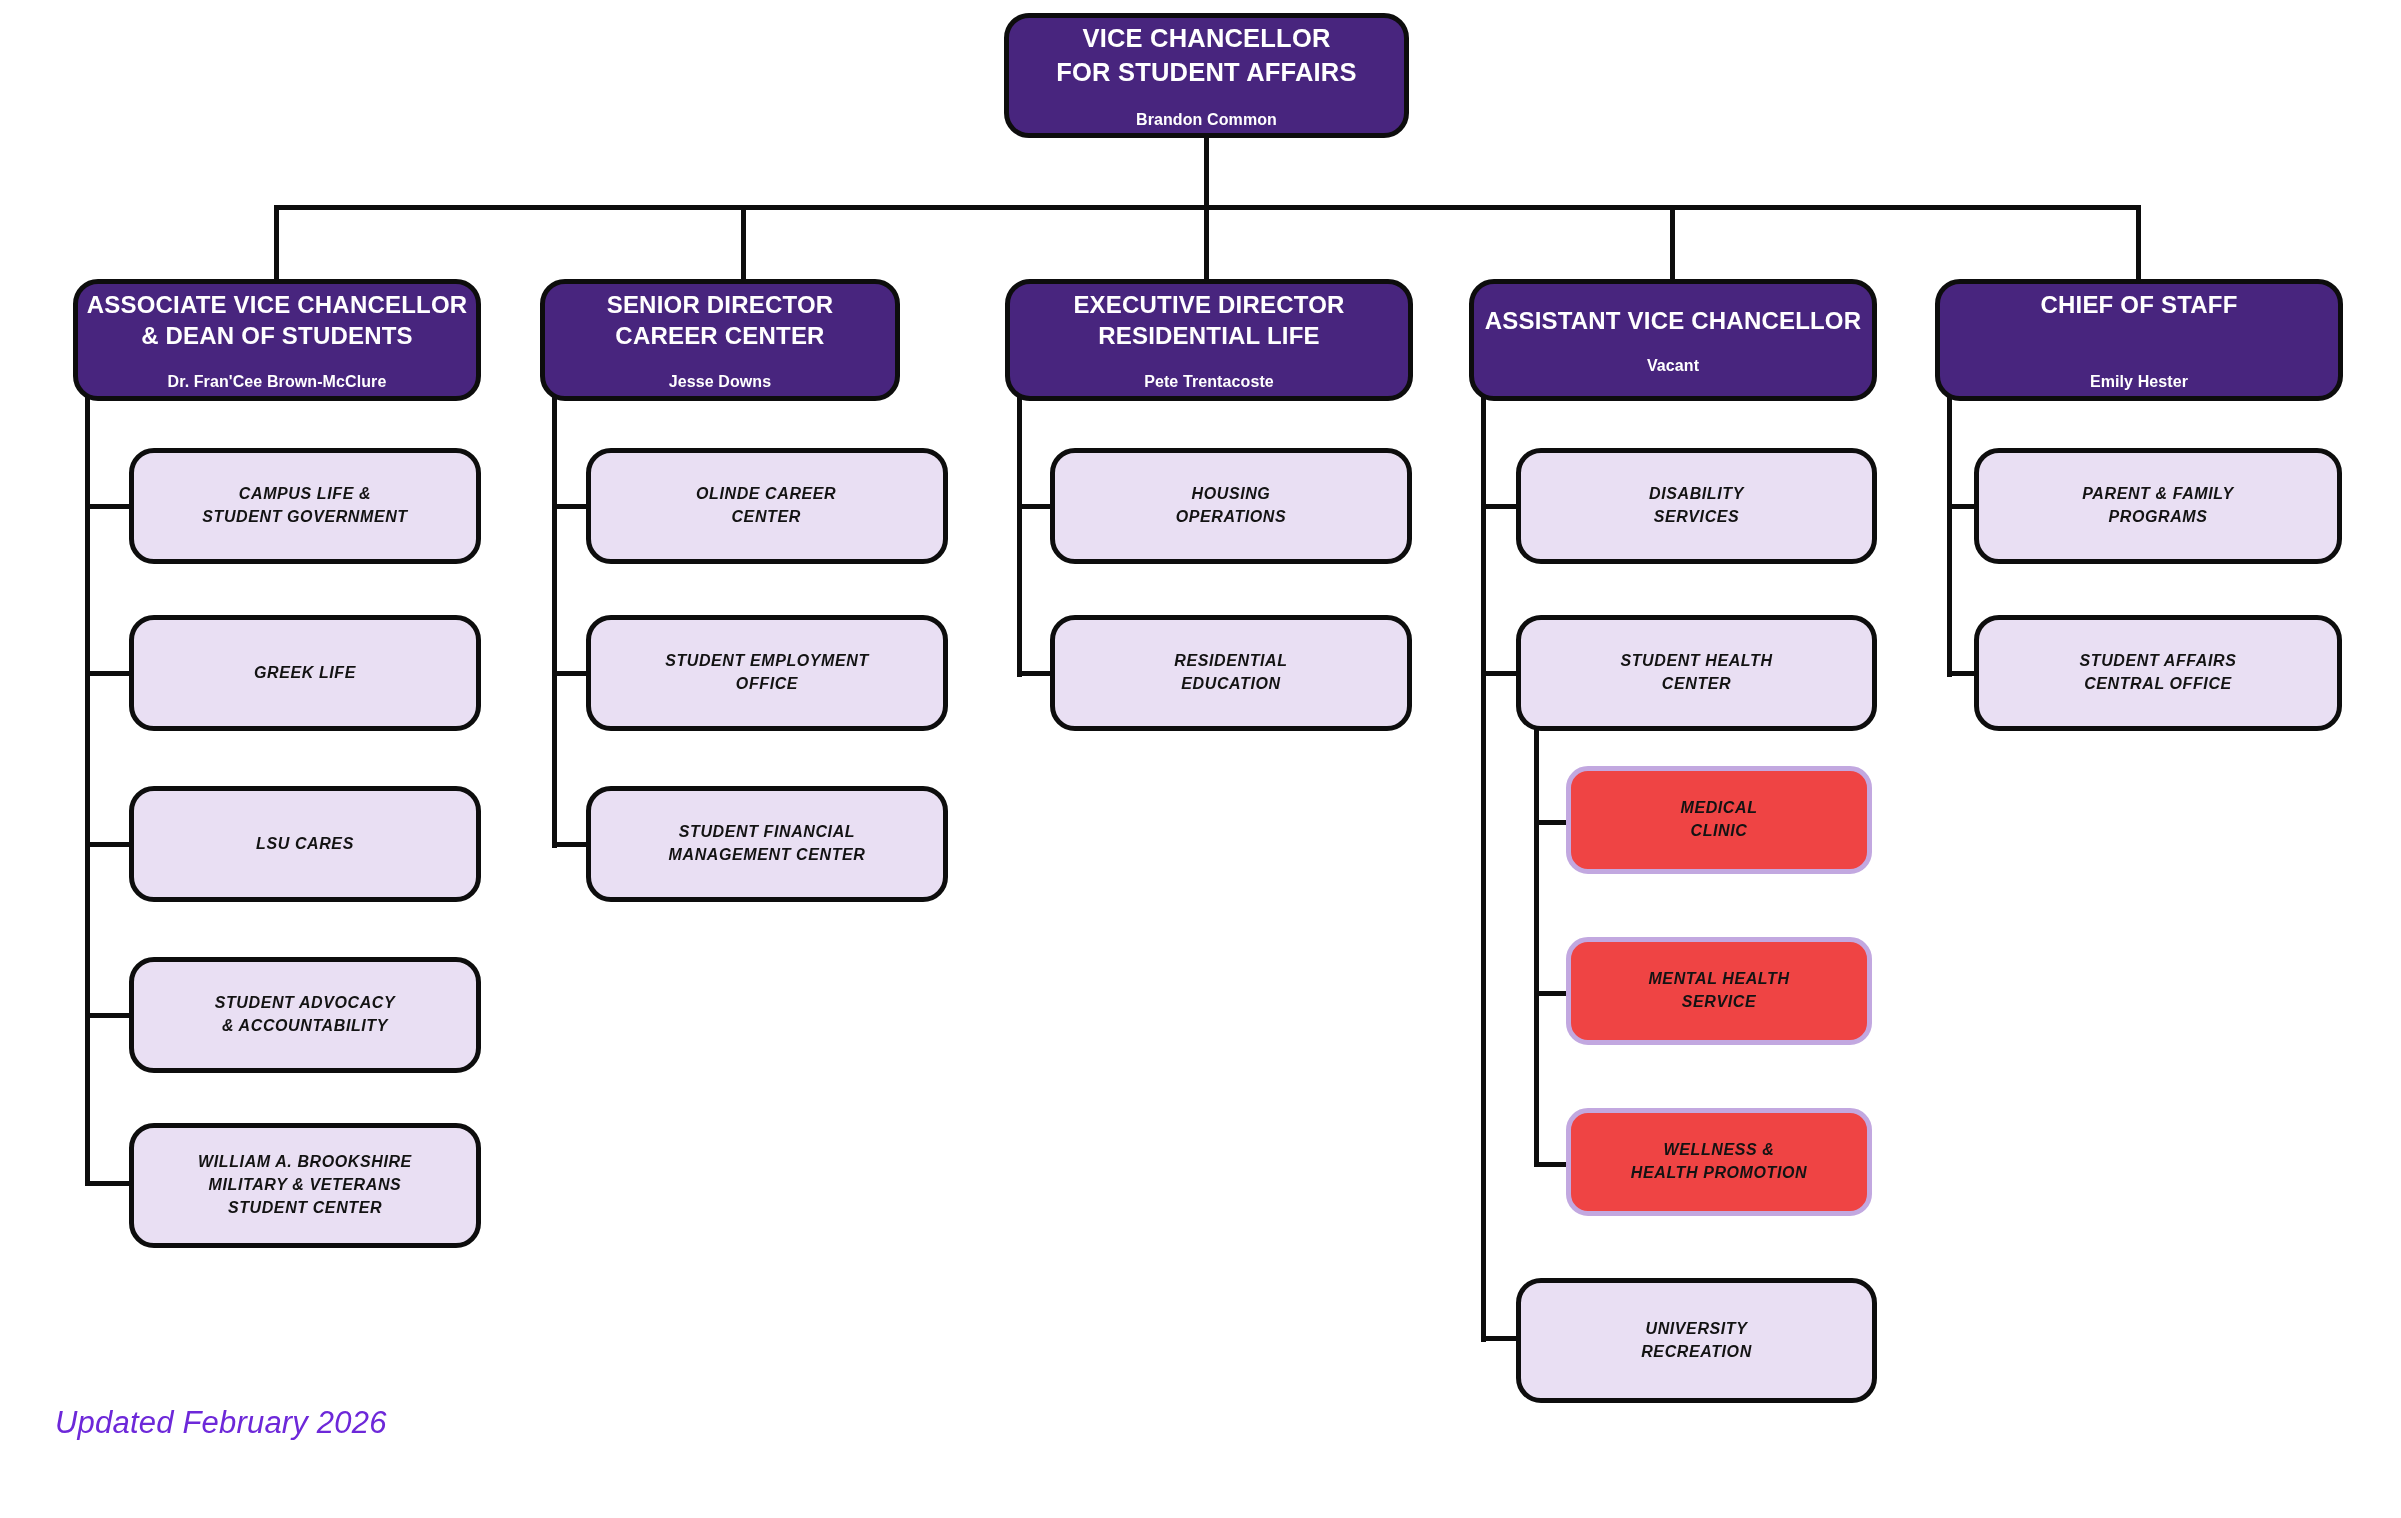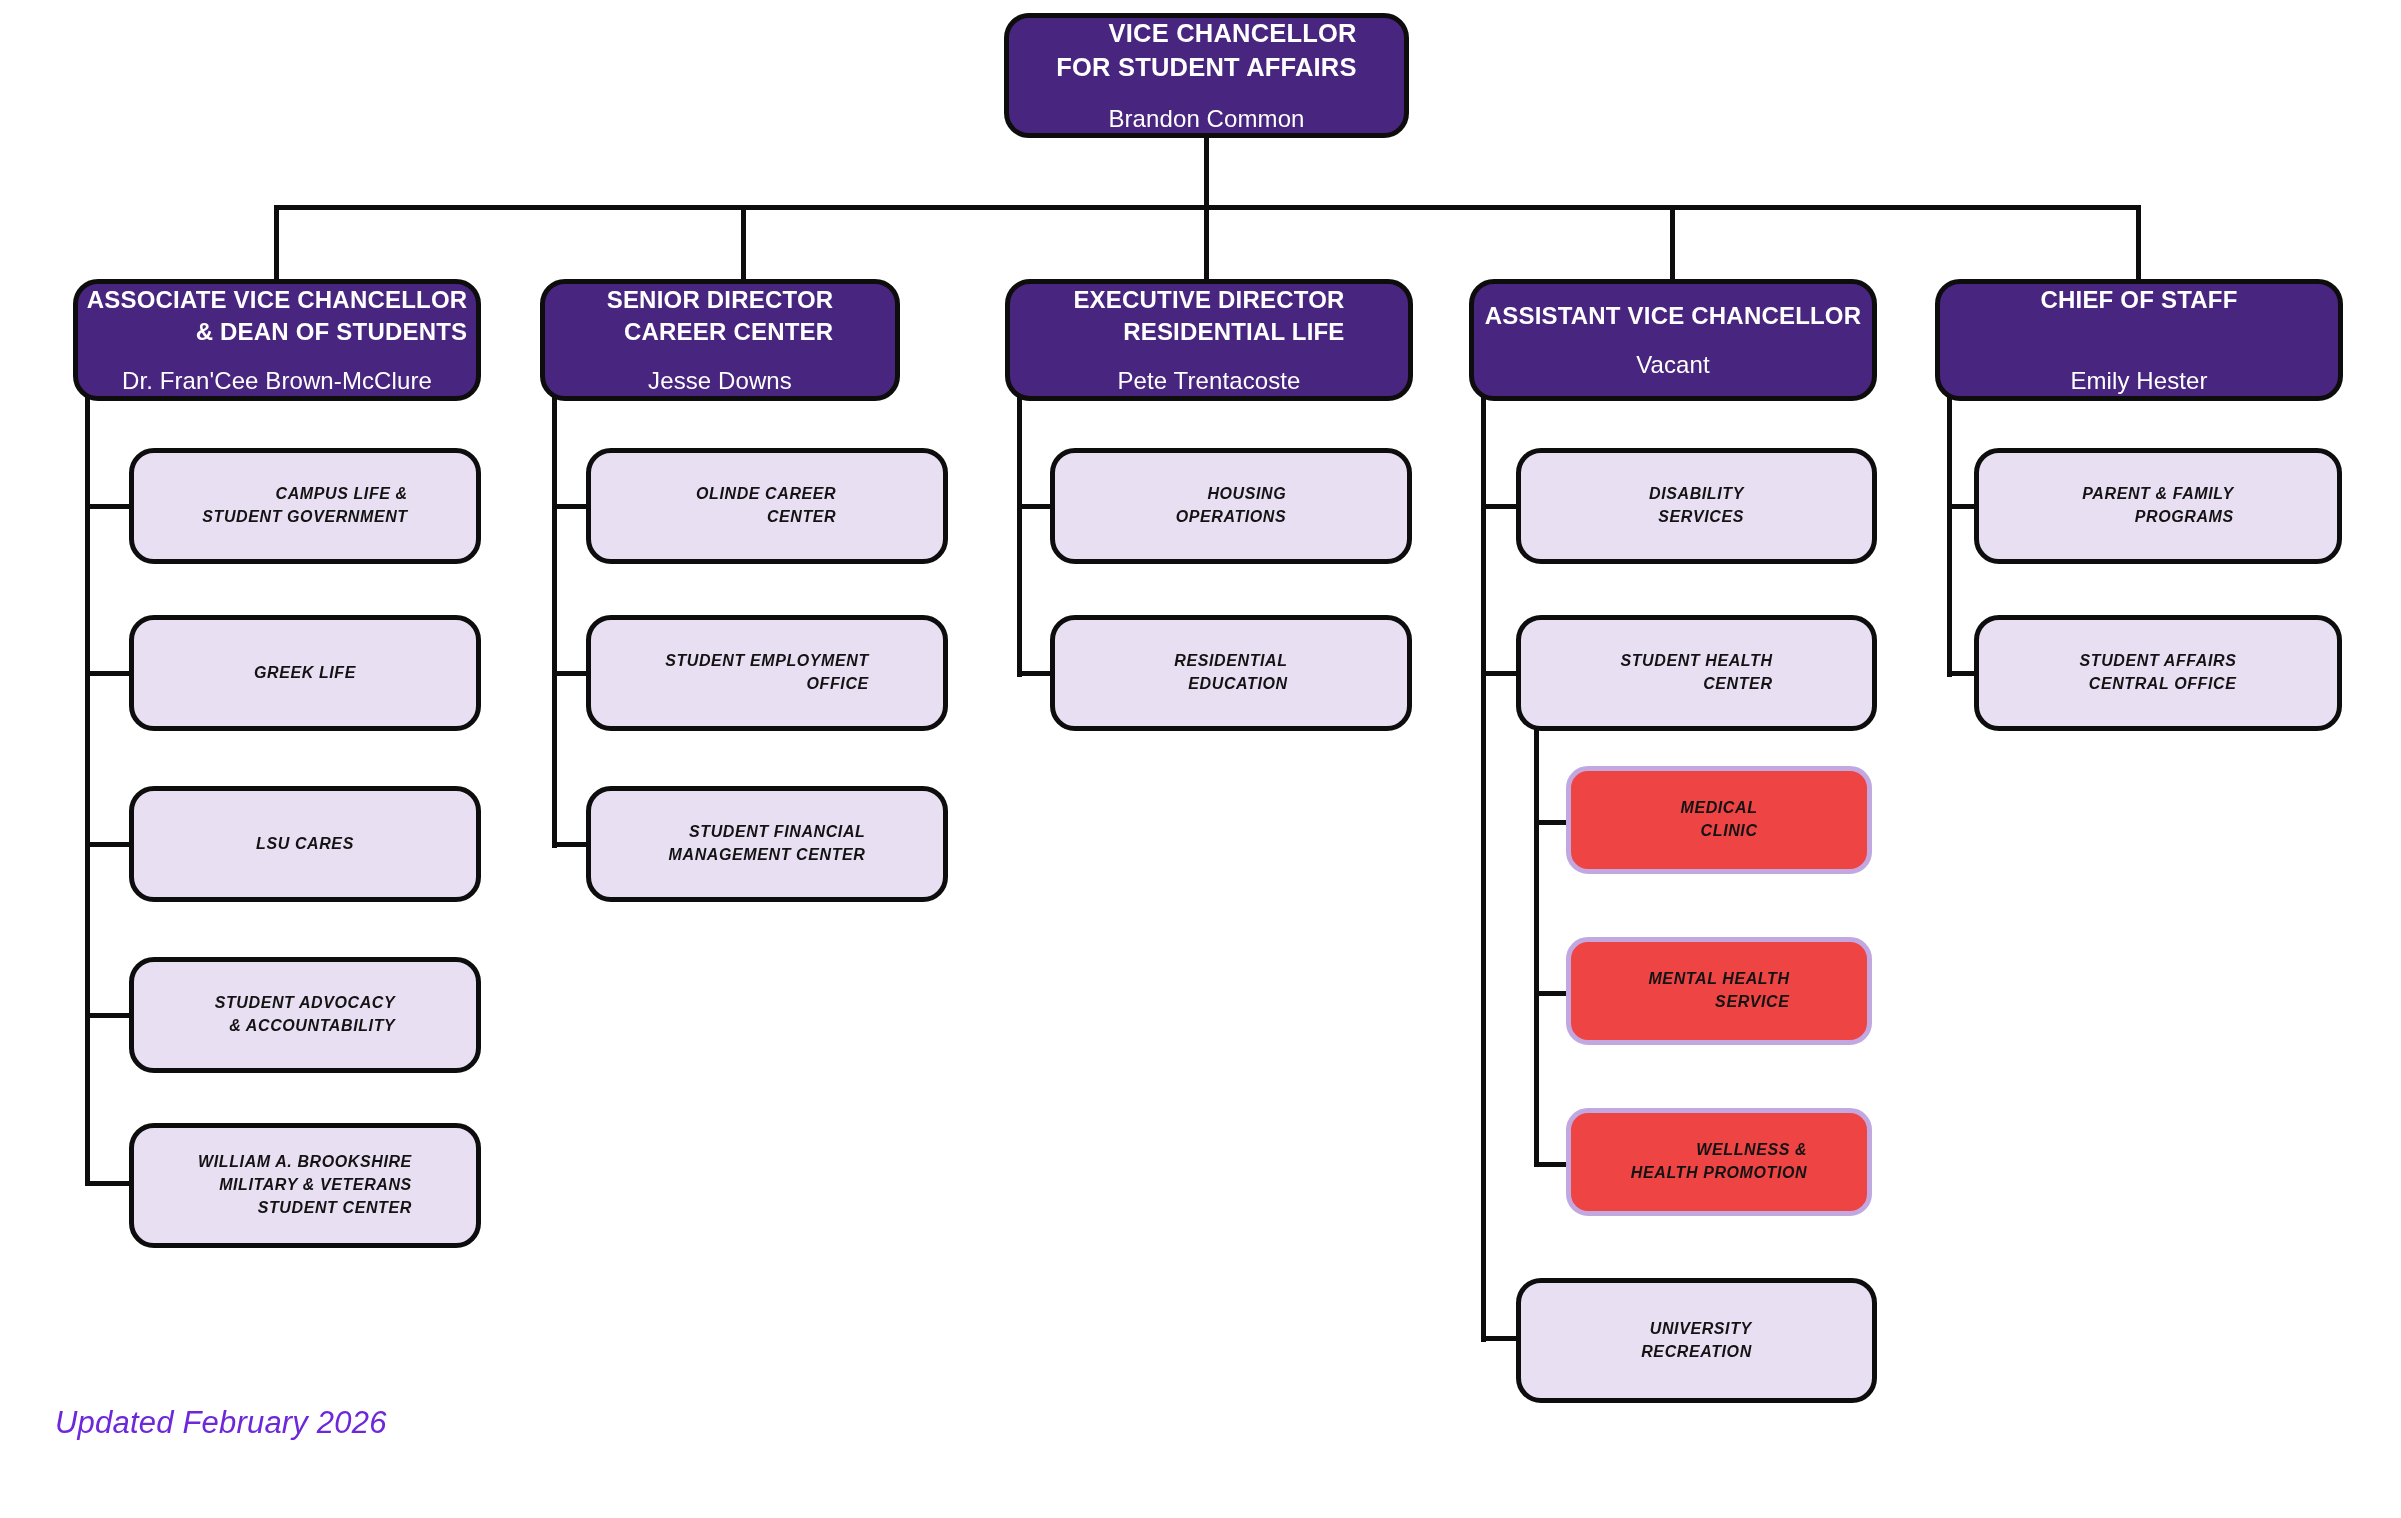--- a/index.html
+++ b/index.html
@@ -14,28 +14,28 @@
     position:relative;
     width:2401px;height:1518px;
     background:#ffffff;
     font-family:"Liberation Sans", sans-serif;
     overflow:hidden;
   }
   .cline{position:absolute;background:var(--line);}
   .node{
     position:absolute;box-sizing:border-box;
     display:flex;flex-direction:column;align-items:center;justify-content:center;
-    text-align:right;border-radius:25px;padding:5.8px 8.7px;
+    text-align:center;border-radius:25px;padding:5.8px 8.7px;
   }
   .purple{background:var(--purple);border:5.8px solid var(--line);color:#ffffff;}
   .leaf{background:var(--lavender);border:5.8px solid var(--line);color:var(--text_dark);}
   .subleaf{background:#ef4444;border:5.1px solid var(--sub_border);border-radius:22px;color:var(--text_dark);}
   .title{font-weight:700;font-size:24px;line-height:1.32;white-space:pre-line;letter-spacing:0.2px;}
   .root-box .title{font-size:25.5px;}
-  .pname{font-weight:400;font-size:24px;line-height:1.2;margin-top:20px;letter-spacing:0.1px;}
+  .pname{font-weight:700;font-size:16px;line-height:1.2;margin-top:20px;letter-spacing:0.1px;}
   .label{font-weight:700;font-size:16px;line-height:1.42;white-space:pre-line;letter-spacing:0.6px;font-style:italic;}
   .footer-note{
     position:absolute;left:55px;top:1405px;
     font-style:italic;font-size:31px;color:#6d28d9;letter-spacing:0.2px;
   }
 </style>
 </head>
 <body>
 
 <div class="canvas">

